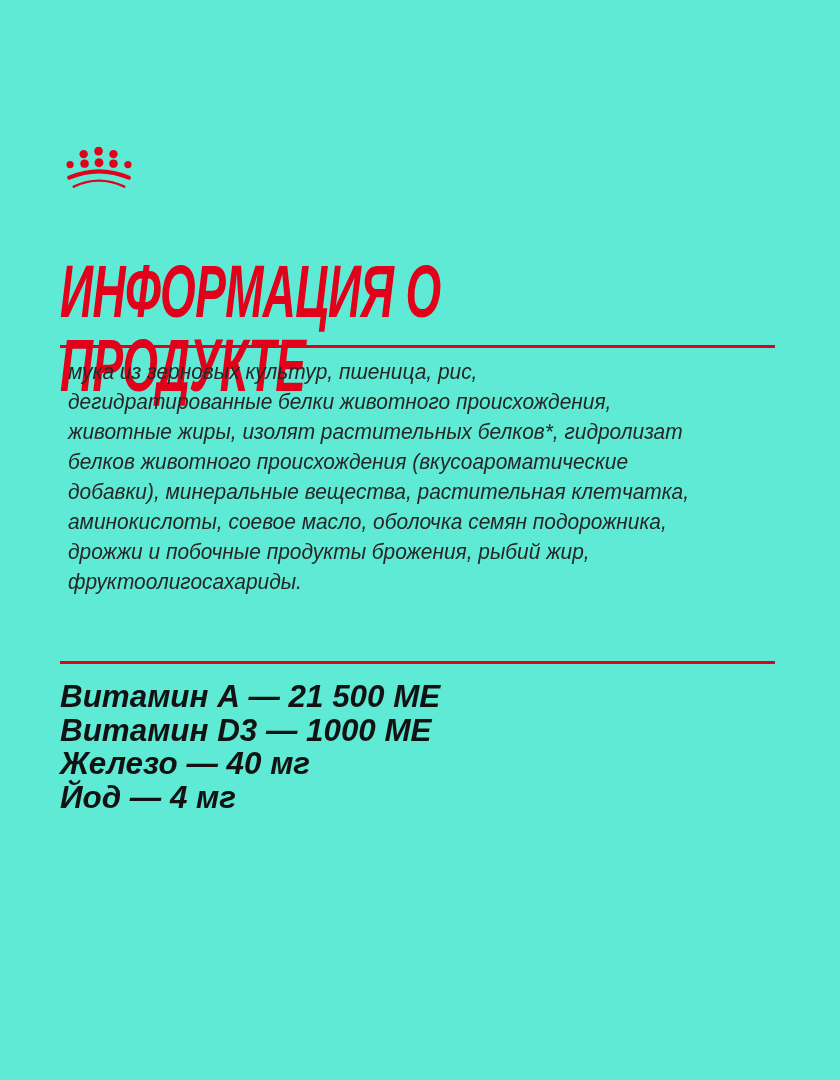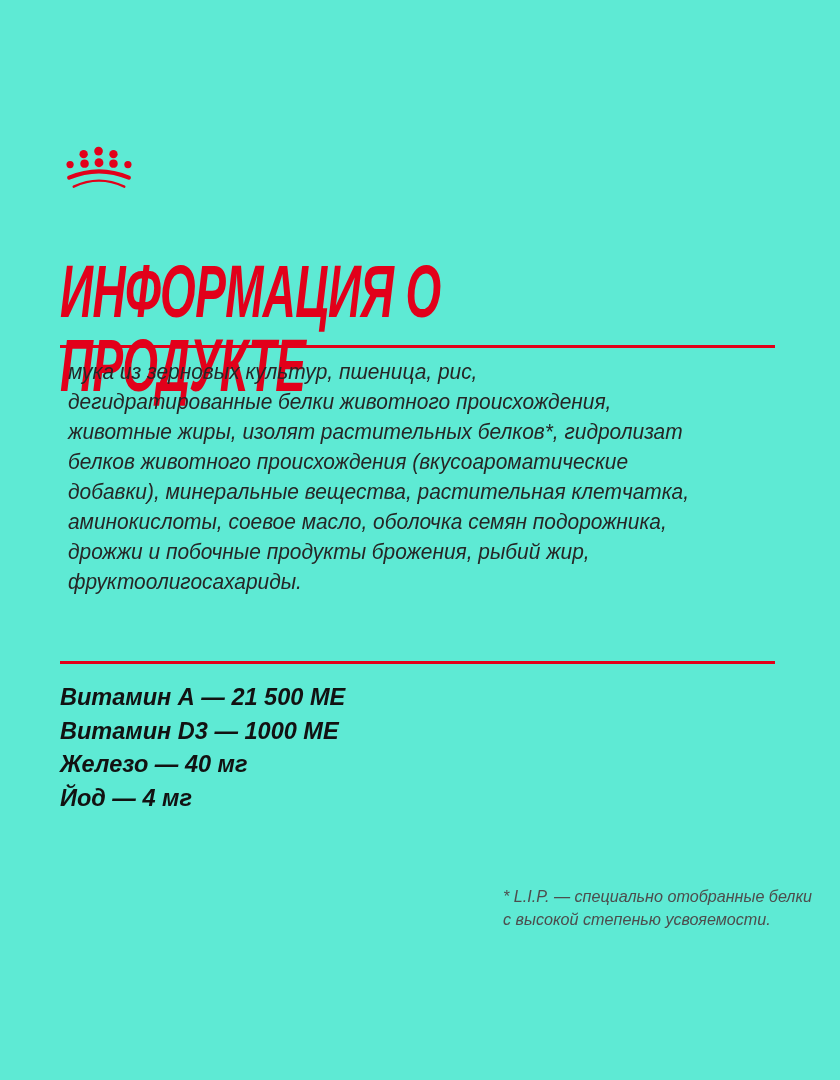--- a/index.html
+++ b/index.html
@@ -65,21 +65,21 @@
     top: 357px;
     font-size: 22px;
     line-height: 30px;
     color: #262626;
     white-space: nowrap;
   }
   .body-text .squeeze { transform: scaleX(0.95); }
   .additives-col {
     position: absolute;
     top: 680px;
-    font-size: 24px;
+    font-size: 32px;
     font-weight: bold;
     line-height: 33.5px;
     color: #121212;
     white-space: nowrap;
   }
   .additives-left  { left: 60px; }
   .additives-right { left: 500px; }
   .additives-col .squeeze { transform: scaleX(0.98); }
   .footnote {
     position: absolute;
@@ -127,16 +127,14 @@
 дрожжи и побочные продукты брожения, рыбий жир,
 фруктоолигосахариды.</span></div>
 
   <div class="rule rule-additives"></div>
 
   <div class="additives-col additives-left"><span class="squeeze">Витамин А — 21 500 МЕ
 Витамин D3 — 1000 МЕ
 Железо — 40 мг
 Йод — 4 мг</span></div>
 
-  <div class="footnote"><span class="squeeze">* L.I.P. — специально отобранные белки
-с высокой степенью усвояемости.</span></div>
 
 </div>
 
 </body></html>

